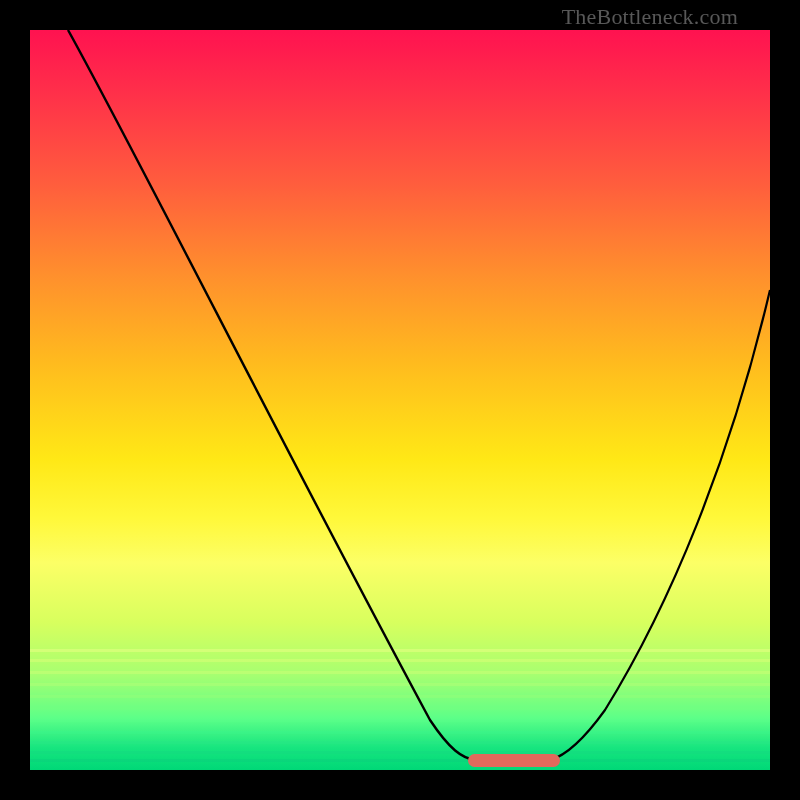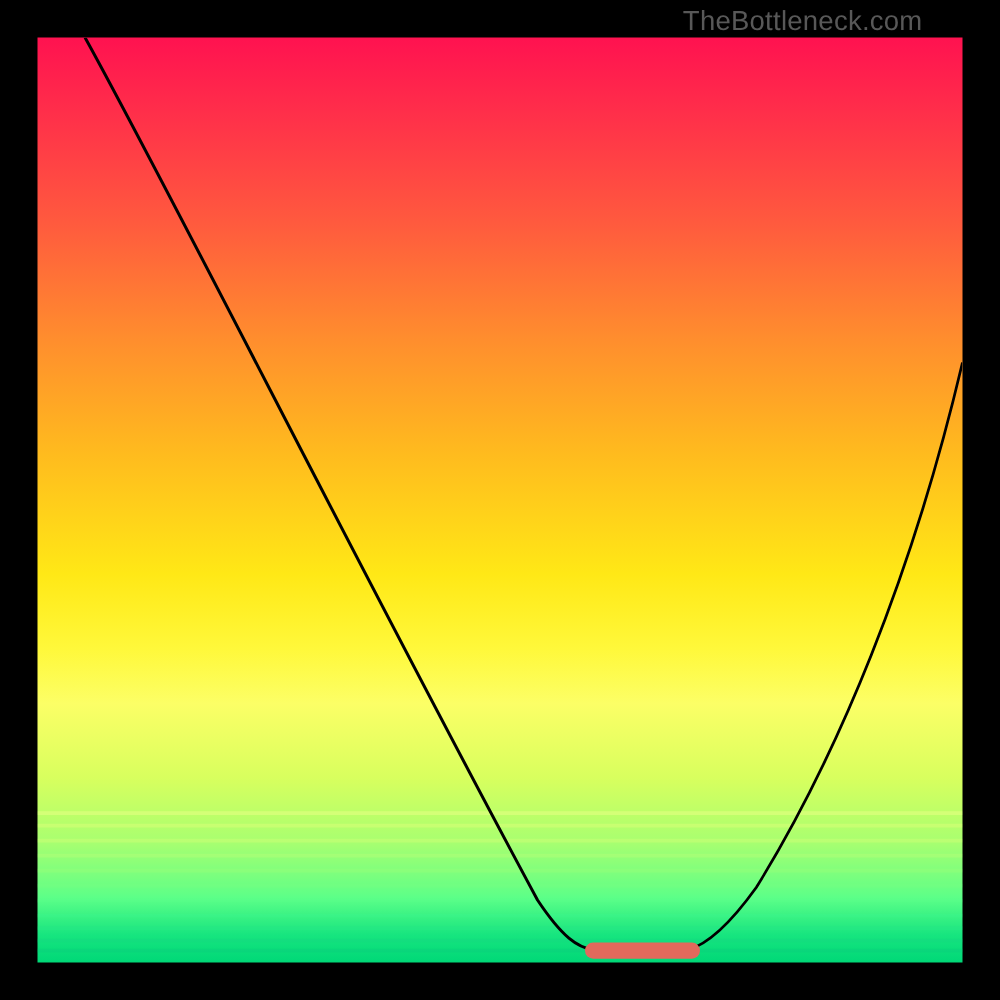--- a/index.html
+++ b/index.html
@@ -9,20 +9,21 @@
     height: 800px;
     background: #000;
     overflow: hidden;
     font-family: Arial, Helvetica, sans-serif;
   }
   .frame {
     position: relative;
     width: 748px;
     height: 800px;
     background: #000;
+    font-family: Liberation Serif, serif;
   }
   .watermark {
     position: absolute;
     top: 4px;
     right: 10px;
     color: #585858;
     font-size: 22px;
     font-weight: 500;
     letter-spacing: 0.2px;
     z-index: 10;

